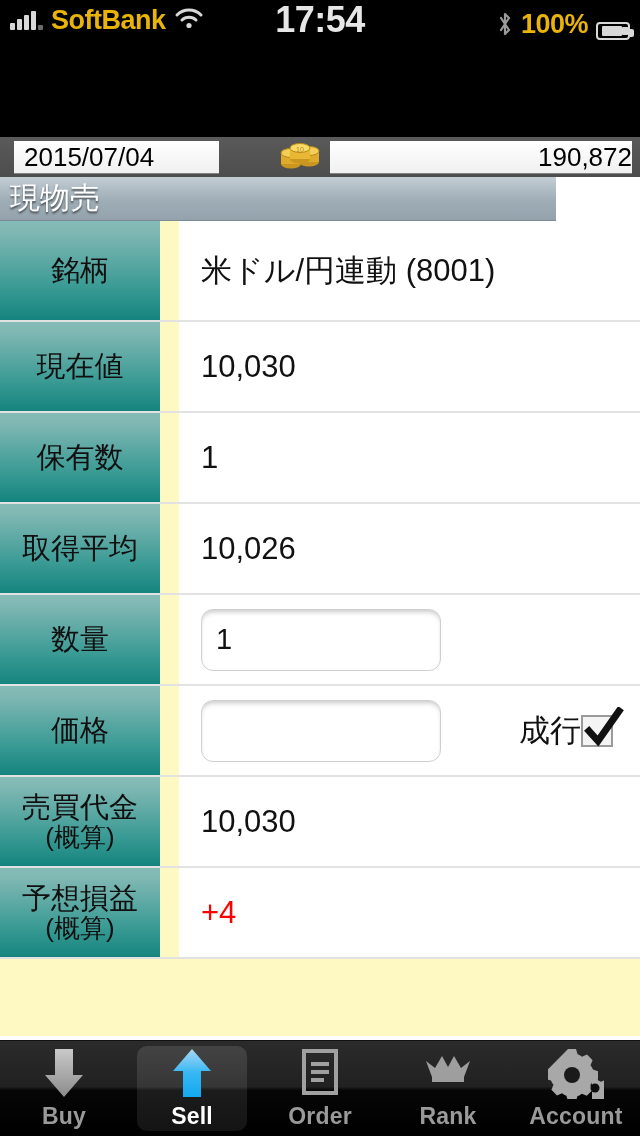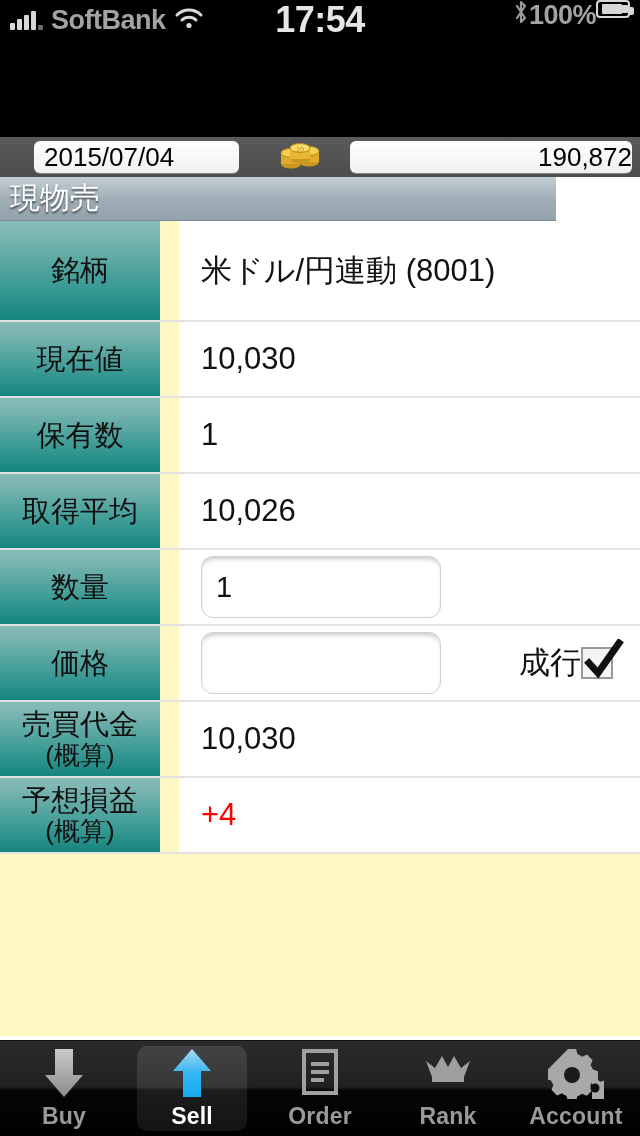--- a/index.html
+++ b/index.html
@@ -12,22 +12,22 @@
   #screen { position:relative; width:640px; height:1136px; background:#fff; }
 
   
   .statusbar{
     position:absolute; top:0; left:0; width:640px; height:40px;
     background:#000; color:#d8d8d8;
   }
   .sb-left{ position:absolute; left:10px; top:0; height:40px; display:flex; align-items:center; gap:8px; }
   .sb-center{ position:absolute; left:0; top:0; width:640px; height:40px;
               display:flex; align-items:center; justify-content:center; }
-  .sb-right{ position:absolute; right:10px; top:0; height:40px; display:flex; align-items:flex-start; }
-  .sb-text{ font-size:27px; font-weight:bold; letter-spacing:-.5px; color:#a3a3a3; }
+  .sb-right{ position:absolute; right:10px; top:0; height:40px; display:flex; align-items:flex-end; gap:8px; }
+  .sb-text{ font-size:27px; font-weight:bold; letter-spacing:-.5px; color:#eab308; }
   .sb-time{ font-size:36px; font-weight:bold; color:#e6e6e6; letter-spacing:-.5px; }
   .bars{ display:flex; align-items:flex-end; gap:2px; height:20px; }
   .bars i{ display:block; width:5px; background:#d8d8d8; border-radius:1px; }
   .bars i:nth-child(1){height:7px}.bars i:nth-child(2){height:11px}
   .bars i:nth-child(3){height:15px}.bars i:nth-child(4){height:19px}
   .bars i:nth-child(5){height:5px;background:#6a6a6a}
   .batt{ position:relative; width:34px; height:18px; border:2px solid #d8d8d8; border-radius:4px; }
   .batt::after{ content:""; position:absolute; right:-6px; top:5px; width:4px; height:8px;
                 background:#d8d8d8; border-radius:0 2px 2px 0; }
   .batt .bolt{ position:absolute; left:4px; top:2px; width:20px; height:10px; background:#d8d8d8; border-radius:1px;}
@@ -35,25 +35,24 @@
 
   
   .blackgap{ position:absolute; top:40px; left:0; width:640px; height:97px; background:#000; }
 
   
   .infobar{
     position:absolute; top:137px; left:0; width:640px; height:40px;
     background:linear-gradient(#5a5a5a,#4d4d4d);
   }
   .pill{
-    position:absolute; top:4px; height:32px; border-radius:6px;
+    position:absolute; top:4px; height:32px; border-radius:0;
     background:linear-gradient(#ffffff,#f0f0f0);
     display:flex; align-items:center; color:#000; font-size:26px;
     box-shadow:0 1px 0 rgba(255,255,255,.3);
-    margin-left:20px;
   }
   .pill-date{ left:14px; width:205px; padding-left:10px; }
   .pill-bal{ left:330px; right:8px; justify-content:flex-end; padding-right:0; }
   .coins{ position:absolute; left:278px; top:5px; width:44px; height:30px; }
 
   
   .titlebar{
     position:absolute; top:177px; left:0; width:556px; height:44px;
     background:linear-gradient(#c3cdd4,#9fadb6 55%,#93a2ac);
     border-bottom:1px solid #7b8a93;
@@ -71,21 +70,21 @@
     width:160px; flex:0 0 160px;
     background:linear-gradient(#86bcb8,#7fb7b3 12%,#3c9b95 65%,#15847e);
     display:flex; flex-direction:column; align-items:center; justify-content:center;
     color:#101010; font-size:29px; line-height:1.12;
   }
   .lbl .sub{ font-size:26px; }
   .val{ flex:1; display:flex; align-items:center; padding-left:22px; background:#fff;
         font-size:31px; color:#111;margin-left:19px; }
   .val.red{ color:#ff0000; }
   .r-h140{ height:101px }
-  .r-h100{ height:76px }
+  .r-h100{ height:91px }
 
   .inp{
     width:240px; height:62px; border-radius:12px; background:#fff;
     border:1px solid #cfcfcf;
     box-shadow:inset 0 4px 5px -2px rgba(0,0,0,.22), inset 0 -1px 0 rgba(255,255,255,.9);
     display:flex; align-items:center; padding:0 14px; font-size:29px; color:#111;
   }
   .inp .ph{ color:#111; }
   .mkt{ display:flex; align-items:center; margin-left:78px; }
   .mkt .mlabel{ font-size:31px; color:#111; }

